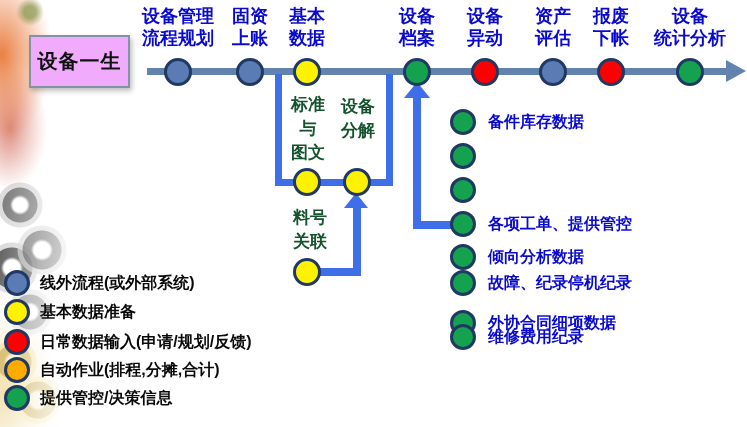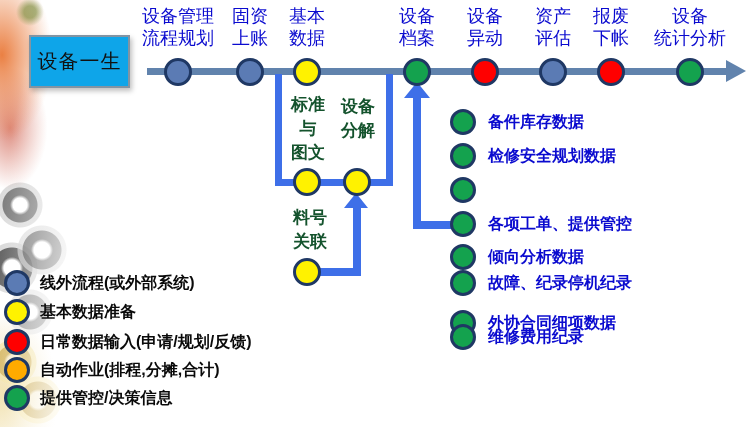--- a/index.html
+++ b/index.html
@@ -14,33 +14,33 @@
       radial-gradient(ellipse 52px 85px at 10px 128px, rgba(198,62,40,.6), rgba(198,62,40,0) 72%),
       radial-gradient(circle at 20px 205px, rgba(0,0,0,0) 7px, rgba(100,100,100,.85) 10px 17px, rgba(205,205,205,.7) 18px 22px, rgba(0,0,0,0) 23px),
       radial-gradient(circle at 42px 250px, rgba(0,0,0,0) 8px, rgba(90,90,90,.8) 11px 19px, rgba(210,210,210,.65) 20px 24px, rgba(0,0,0,0) 25px),
       radial-gradient(circle at 12px 268px, rgba(0,0,0,0) 8px, rgba(70,70,70,.9) 11px 20px, rgba(190,190,190,.6) 21px 25px, rgba(0,0,0,0) 26px),
       radial-gradient(circle at 30px 312px, rgba(0,0,0,0) 7px, rgba(110,110,110,.75) 10px 17px, rgba(215,215,215,.6) 18px 22px, rgba(0,0,0,0) 23px),
       radial-gradient(circle at 14px 362px, rgba(0,0,0,0) 7px, rgba(200,160,50,.85) 10px 17px, rgba(240,220,140,.7) 18px 22px, rgba(0,0,0,0) 23px),
       radial-gradient(circle at 38px 400px, rgba(0,0,0,0) 8px, rgba(190,150,40,.8) 11px 18px, rgba(245,225,150,.7) 19px 23px, rgba(0,0,0,0) 24px),
       radial-gradient(ellipse 70px 110px at 6px 395px, rgba(225,190,80,.65), rgba(225,190,80,0) 75%),
       #fff;}
   .title-box{position:absolute;left:29px;top:35px;width:101px;height:53px;box-sizing:border-box;
-    background:#0ea5e9;border:2px solid #8294A3;box-shadow:2px 3px 5px rgba(0,0,0,.25);
+    background:#f0abfc;border:2px solid #8294A3;box-shadow:2px 3px 5px rgba(0,0,0,.25);
     display:flex;align-items:center;justify-content:center;
-    font-size:20px;font-weight:normal;color:#111;letter-spacing:1px;}
+    font-size:20px;font-weight:bold;color:#111;letter-spacing:1px;}
   .tl-bar{position:absolute;left:147px;top:68px;width:581px;height:7px;background:#6183AD;}
   .tl-arrowhead{position:absolute;left:726px;top:60px;width:0;height:0;
     border-top:11px solid transparent;border-bottom:11px solid transparent;border-left:20px solid #6183AD;}
   .dot{position:absolute;width:22px;height:22px;border:3px solid #1F3864;border-radius:50%;z-index:5;}
   .d-offline{background:#5B7BB4;}
   .d-basic{background:#FFF200;}
   .d-control{background:#14A24E;}
   .d-daily{background:#FF0000;}
   .stop-label{position:absolute;top:5px;width:120px;text-align:center;white-space:pre-line;
-    font-size:18px;line-height:22px;font-weight:normal;color:#0A0ACF;}
+    font-size:18px;line-height:22px;font-weight:bold;color:#0A0ACF;}
   .bracket{position:absolute;left:275px;top:74px;width:118px;height:112px;box-sizing:border-box;
     border-left:7px solid #3E6FE8;border-right:7px solid #3E6FE8;border-bottom:7px solid #3E6FE8;z-index:2;}
   .branch-text{position:absolute;text-align:center;white-space:pre-line;
     font-size:17px;line-height:24px;font-weight:bold;color:#14532d;z-index:4;}
   .arrow-seg{position:absolute;background:#3E6FE8;z-index:2;}
   .arrow-up{position:absolute;width:0;height:0;z-index:2;
     border-left:13px solid transparent;border-right:13px solid transparent;border-bottom:16px solid #3E6FE8;}
   .list-row{position:absolute;display:flex;align-items:center;gap:12px;z-index:3;}
   .list-dot{width:20px;height:20px;border:3px solid #1F3864;border-radius:50%;background:#14A24E;flex:0 0 auto;}
   .list-row span{font-size:16px;font-weight:bold;color:#0A0ACF;white-space:nowrap;}
@@ -110,21 +110,20 @@
   <div class="arrow-seg" style="left:413px;top:96px;width:8px;height:133px"></div>
   <div class="arrow-seg" style="left:413px;top:221px;width:39px;height:8px"></div>
   <div class="arrow-up" style="left:404px;top:82px"></div>
 
   <div class="list-row" style="left:450px;top:109px">
       <div class="list-dot"></div>
       <span>备件库存数据</span>
     </div>
   <div class="list-row" style="left:450px;top:143px">
       <div class="list-dot"></div>
-      <span>检修安全规划数据</span>
     </div>
   <div class="list-row" style="left:450px;top:177px">
       <div class="list-dot"></div>
     </div>
   <div class="list-row" style="left:450px;top:211px">
       <div class="list-dot"></div>
       <span>各项工单、提供管控</span>
     </div>
   <div class="list-row" style="left:450px;top:244px">
       <div class="list-dot"></div>

